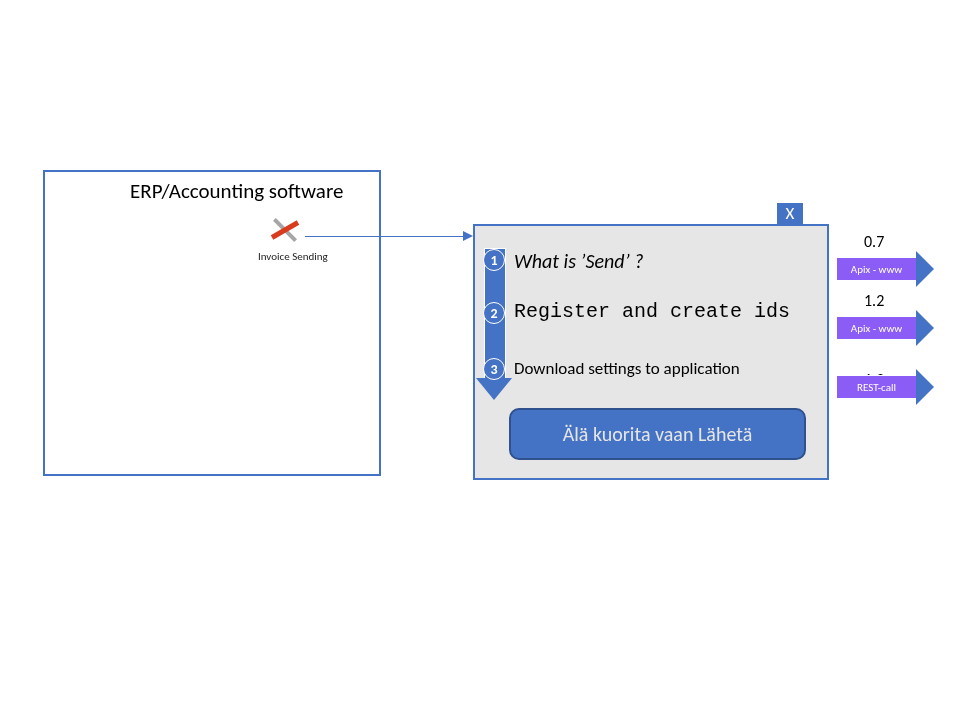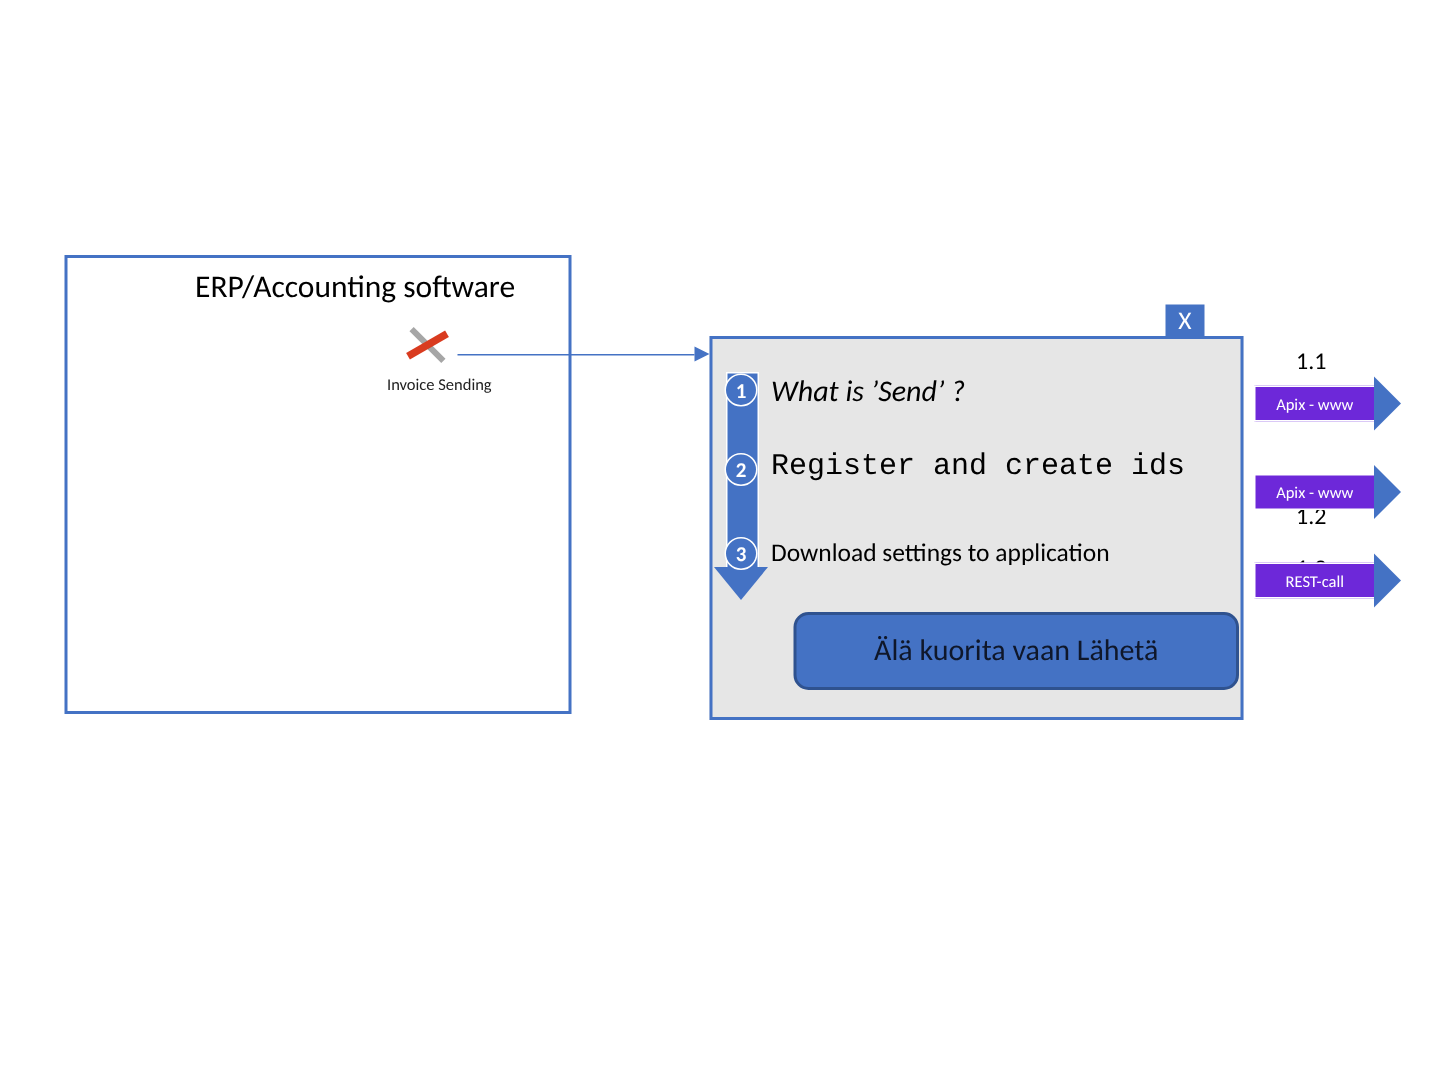--- a/index.html
+++ b/index.html
@@ -88,32 +88,32 @@
     justify-content: center;
     box-sizing: border-box;
   }
   .step-text   { font-size: 20px; color: #000; }
   .step-text.sm{ font-size: 17px; }
 
   .cta-btn {
     background: #4472c4;
     border: 2px solid #2f528f;
     border-radius: 10px;
-    color: #0f172a;
+    color: #e5e5e5;
     font-size: 20px;
-    display: flex; align-items: center; justify-content: center; margin-left: 20px;
+    display: flex; align-items: center; justify-content: center;
   }
 
   
   .ext-label { font-size: 16px; color: #000; }
   .ext-arrow {
     
   }
   .ext-shaft {
-    background: #6d28d9;
+    background: #8b5cf6;
     border-top: 1px solid #fff;
     border-bottom: 1px solid #fff;
     border-left: 1px solid #fff;
     color: #fff;
     font-size: 11px;
     display: flex; align-items: center; justify-content: center;
     white-space: nowrap;
     box-sizing: border-box;
   }
   .ext-head {
@@ -148,27 +148,27 @@
 <div class="abs step-text" style="left:514px; top:249px;font-style:italic;">What is ’Send’ ?</div>
 
 <div class="abs step-circle" style="left:483px; top:302px;">2</div>
 <div class="abs step-text" style="left:514px; top:300px;font-family:Liberation Mono, monospace;">Register and create ids</div>
 
 <div class="abs step-circle" style="left:483px; top:358px;">3</div>
 <div class="abs step-text sm" style="left:514px; top:358px;">Download settings to application</div>
 
 <div class="abs cta-btn" style="left:509px; top:408px; width:293px; height:48px;">Älä kuorita vaan Lähetä</div>
 
-<div class="abs ext-label" style="left:864px; top:232px;">1.1</div>
+<div class="abs ext-label" style="left:864px; top:232px;">0.7</div>
 <div class="abs ext-arrow" style="left:836px; top:251px; width:100px; height:36px;">
   <div class="abs ext-shaft" style="left:0; top:6px; width:80px; height:24px;">Apix - www</div>
   <div class="abs ext-head" style="left:80px; top:0;"></div>
 </div>
 
-<div class="abs ext-label" style="left:864px; top:291px;margin-top:44px;">1.2</div>
+<div class="abs ext-label" style="left:864px; top:291px;">1.2</div>
 <div class="abs ext-arrow" style="left:836px; top:310px; width:100px; height:36px;">
   <div class="abs ext-shaft" style="left:0; top:6px; width:80px; height:24px;">Apix - www</div>
   <div class="abs ext-head" style="left:80px; top:0;"></div>
 </div>
 
 <div class="abs ext-label" style="left:864px; top:370px;">1.3</div>
 <div class="abs ext-arrow" style="left:836px; top:369px; width:100px; height:36px;">
   <div class="abs ext-shaft" style="left:0; top:6px; width:80px; height:24px;">REST-call</div>
   <div class="abs ext-head" style="left:80px; top:0;"></div>
 </div>

